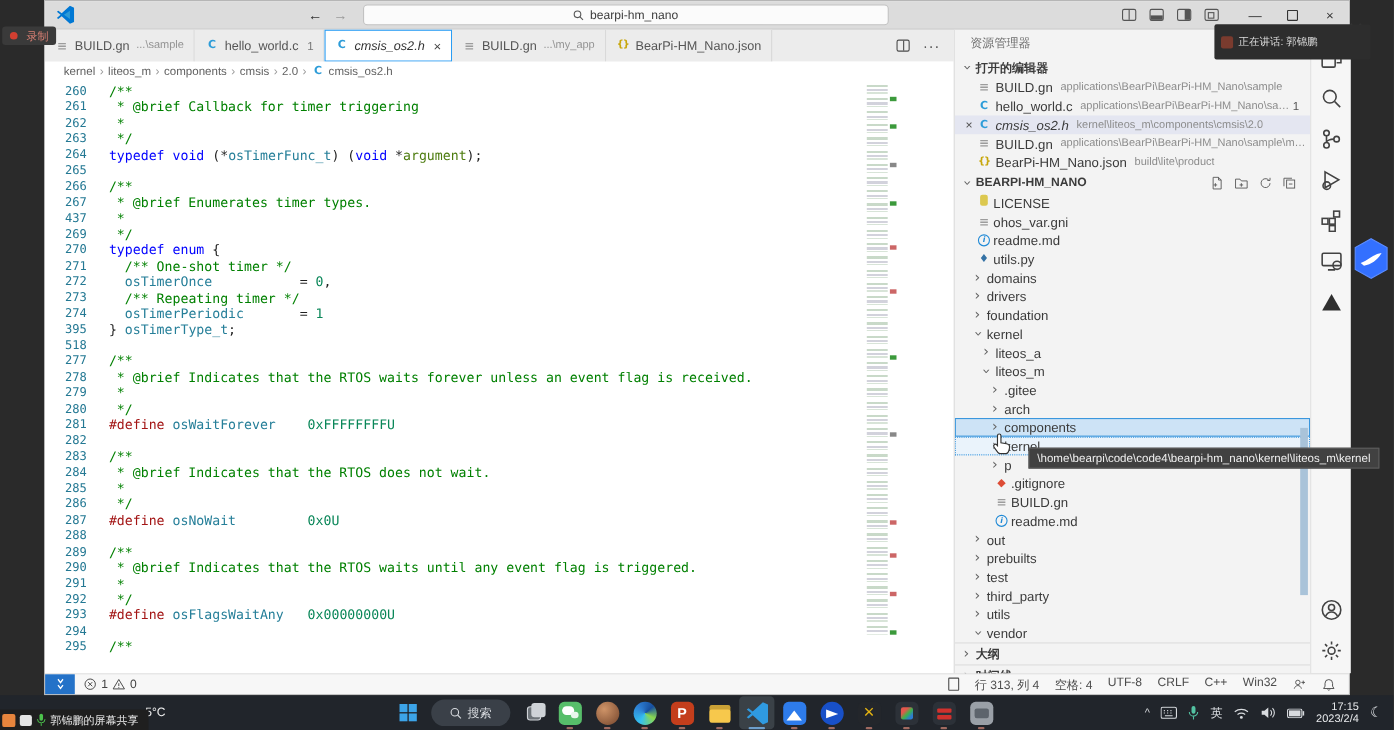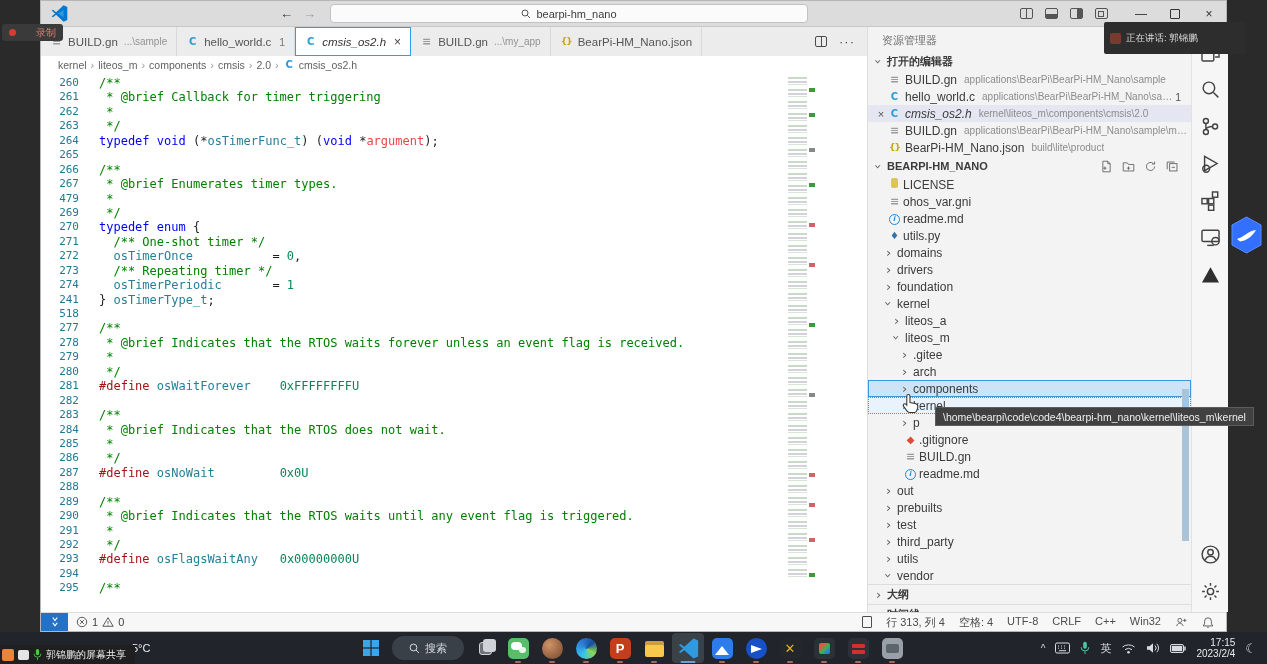--- a/index.html
+++ b/index.html
@@ -52,21 +52,21 @@
   .bsep{color:#9a9a9a;font-size:11px}
   .bitem{white-space:nowrap}
   .bitem.file{display:flex;align-items:center;gap:3px}
 
   
   .codewrap{flex:1;position:relative;background:#fff;overflow:hidden;
             font-family:"DejaVu Sans Mono","Liberation Mono",monospace;font-size:12px;line-height:14.45px;padding-top:3px}
   .cline{display:flex;height:14.45px;white-space:pre}
   .lnum{width:38px;text-align:right;color:#237893;flex:none;font-size:11px}
   .ctext{margin-left:20px}
-  .tk-cmt{color:#008000}.tk-kw{color:#0000ff}.tk-typ{color:#267f99}.tk-var{color:#ef4444}
+  .tk-cmt{color:#008000}.tk-kw{color:#0000ff}.tk-typ{color:#267f99}.tk-var{color:#4d7c0f}
   .tk-num{color:#098658}.tk-pre{color:#a31515}.tk-pln{color:#1f1f1f}
   .minimap{position:absolute;top:4px;right:60px;width:19px;height:500px;opacity:.8;
     background:repeating-linear-gradient(to bottom,
       rgba(60,120,60,.35) 0 2px, transparent 2px 4px,
       rgba(70,70,110,.30) 4px 6px, transparent 6px 7px,
       rgba(60,120,60,.25) 7px 8px, transparent 8px 12px)}
   .ruler{position:absolute;top:0;right:50px;width:9px;height:100%}
   .rmark{position:absolute;left:1px;width:6px;height:4px}
 
   
@@ -171,21 +171,21 @@
       box-shadow:0 6px 0 #d0312d;border-radius:1px}
   .k-robot .g{background:#9aa0a7}
   .k-robot .g::after{content:"";position:absolute;left:4px;top:6px;width:13px;height:9px;background:#5d646c;border-radius:2px}
   .tray{margin-left:auto;display:flex;align-items:center;gap:10px;padding-right:10px;color:#dcdfe3}
   .trayic{display:flex;align-items:center;justify-content:center}
   .ime{font-size:11px}
   .clock{text-align:right;font-size:10px;line-height:11px;color:#e8eaec}
 
   
   .recordpill{position:absolute;left:2px;top:24px;height:17px;background:#3a3a3a;border-radius:3px;display:flex;
-              align-items:center;gap:20px;padding:0 7px;font-size:10px;color:#d87f73;z-index:30}
+              align-items:center;gap:8px;padding:0 7px;font-size:10px;color:#d87f73;z-index:30}
   .recdot{width:7px;height:7px;border-radius:50%;background:#d23f31}
   .toast{position:absolute;left:1104px;top:22px;width:142px;height:17px;background:#2d2d2d;border-radius:2px;
          display:flex;align-items:center;gap:5px;padding:16px 6px;font-size:9.5px;color:#ddd;z-index:55}
   .toastav{width:11px;height:11px;border-radius:2px;background:#7a3b2e;flex:none}
   .watermark{position:absolute;left:1222px;top:24px;z-index:50}
   .wm{display:inline-block;width:13px;height:13px;background:#4c4c4c;transform:rotate(45deg);margin-right:-5px;opacity:.8}
   .sharepill{position:absolute;left:0;bottom:0;height:19px;background:#1f1f1f;display:flex;align-items:center;gap:4px;
              padding:0 9px 0 2px;font-size:10px;color:#ececec;z-index:95}
   .shperson{width:12px;height:12px;border-radius:2px;background:#e8853d}
   .shchat{width:11px;height:10px;border-radius:2px;background:#e5e5e5}
@@ -288,28 +288,28 @@
         <div class="codewrap">
           <div id="lines">
               <div class="cline"><span class="lnum">260</span><span class="ctext"><span class="tk-cmt">/**</span></span></div>
               <div class="cline"><span class="lnum">261</span><span class="ctext"><span class="tk-cmt"> * @brief Callback for timer triggering</span></span></div>
               <div class="cline"><span class="lnum">262</span><span class="ctext"><span class="tk-cmt"> *</span></span></div>
               <div class="cline"><span class="lnum">263</span><span class="ctext"><span class="tk-cmt"> */</span></span></div>
               <div class="cline"><span class="lnum">264</span><span class="ctext"><span class="tk-kw">typedef</span><span class="tk-pln"> </span><span class="tk-kw">void</span><span class="tk-pln"> (*</span><span class="tk-typ">osTimerFunc_t</span><span class="tk-pln">) (</span><span class="tk-kw">void</span><span class="tk-pln"> *</span><span class="tk-var">argument</span><span class="tk-pln">);</span></span></div>
               <div class="cline"><span class="lnum">265</span><span class="ctext"></span></div>
               <div class="cline"><span class="lnum">266</span><span class="ctext"><span class="tk-cmt">/**</span></span></div>
               <div class="cline"><span class="lnum">267</span><span class="ctext"><span class="tk-cmt"> * @brief Enumerates timer types.</span></span></div>
-              <div class="cline"><span class="lnum">479</span><span class="ctext"><span class="tk-cmt"> *</span></span></div>
+              <div class="cline"><span class="lnum">437</span><span class="ctext"><span class="tk-cmt"> *</span></span></div>
               <div class="cline"><span class="lnum">269</span><span class="ctext"><span class="tk-cmt"> */</span></span></div>
               <div class="cline"><span class="lnum">270</span><span class="ctext"><span class="tk-kw">typedef</span><span class="tk-pln"> </span><span class="tk-kw">enum</span><span class="tk-pln"> {</span></span></div>
               <div class="cline"><span class="lnum">271</span><span class="ctext"><span class="tk-pln">  </span><span class="tk-cmt">/** One-shot timer */</span></span></div>
               <div class="cline"><span class="lnum">272</span><span class="ctext"><span class="tk-pln">  </span><span class="tk-typ">osTimerOnce</span><span class="tk-pln">           = </span><span class="tk-num">0</span><span class="tk-pln">,</span></span></div>
               <div class="cline"><span class="lnum">273</span><span class="ctext"><span class="tk-pln">  </span><span class="tk-cmt">/** Repeating timer */</span></span></div>
               <div class="cline"><span class="lnum">274</span><span class="ctext"><span class="tk-pln">  </span><span class="tk-typ">osTimerPeriodic</span><span class="tk-pln">       = </span><span class="tk-num">1</span></span></div>
-              <div class="cline"><span class="lnum">241</span><span class="ctext"><span class="tk-pln">} </span><span class="tk-typ">osTimerType_t</span><span class="tk-pln">;</span></span></div>
+              <div class="cline"><span class="lnum">395</span><span class="ctext"><span class="tk-pln">} </span><span class="tk-typ">osTimerType_t</span><span class="tk-pln">;</span></span></div>
               <div class="cline"><span class="lnum">518</span><span class="ctext"></span></div>
               <div class="cline"><span class="lnum">277</span><span class="ctext"><span class="tk-cmt">/**</span></span></div>
               <div class="cline"><span class="lnum">278</span><span class="ctext"><span class="tk-cmt"> * @brief Indicates that the RTOS waits forever unless an event flag is received.</span></span></div>
               <div class="cline"><span class="lnum">279</span><span class="ctext"><span class="tk-cmt"> *</span></span></div>
               <div class="cline"><span class="lnum">280</span><span class="ctext"><span class="tk-cmt"> */</span></span></div>
               <div class="cline"><span class="lnum">281</span><span class="ctext"><span class="tk-pre">#define</span><span class="tk-pln"> </span><span class="tk-typ">osWaitForever</span><span class="tk-pln">    </span><span class="tk-num">0xFFFFFFFFU</span></span></div>
               <div class="cline"><span class="lnum">282</span><span class="ctext"></span></div>
               <div class="cline"><span class="lnum">283</span><span class="ctext"><span class="tk-cmt">/**</span></span></div>
               <div class="cline"><span class="lnum">284</span><span class="ctext"><span class="tk-cmt"> * @brief Indicates that the RTOS does not wait.</span></span></div>
               <div class="cline"><span class="lnum">285</span><span class="ctext"><span class="tk-cmt"> *</span></span></div>

